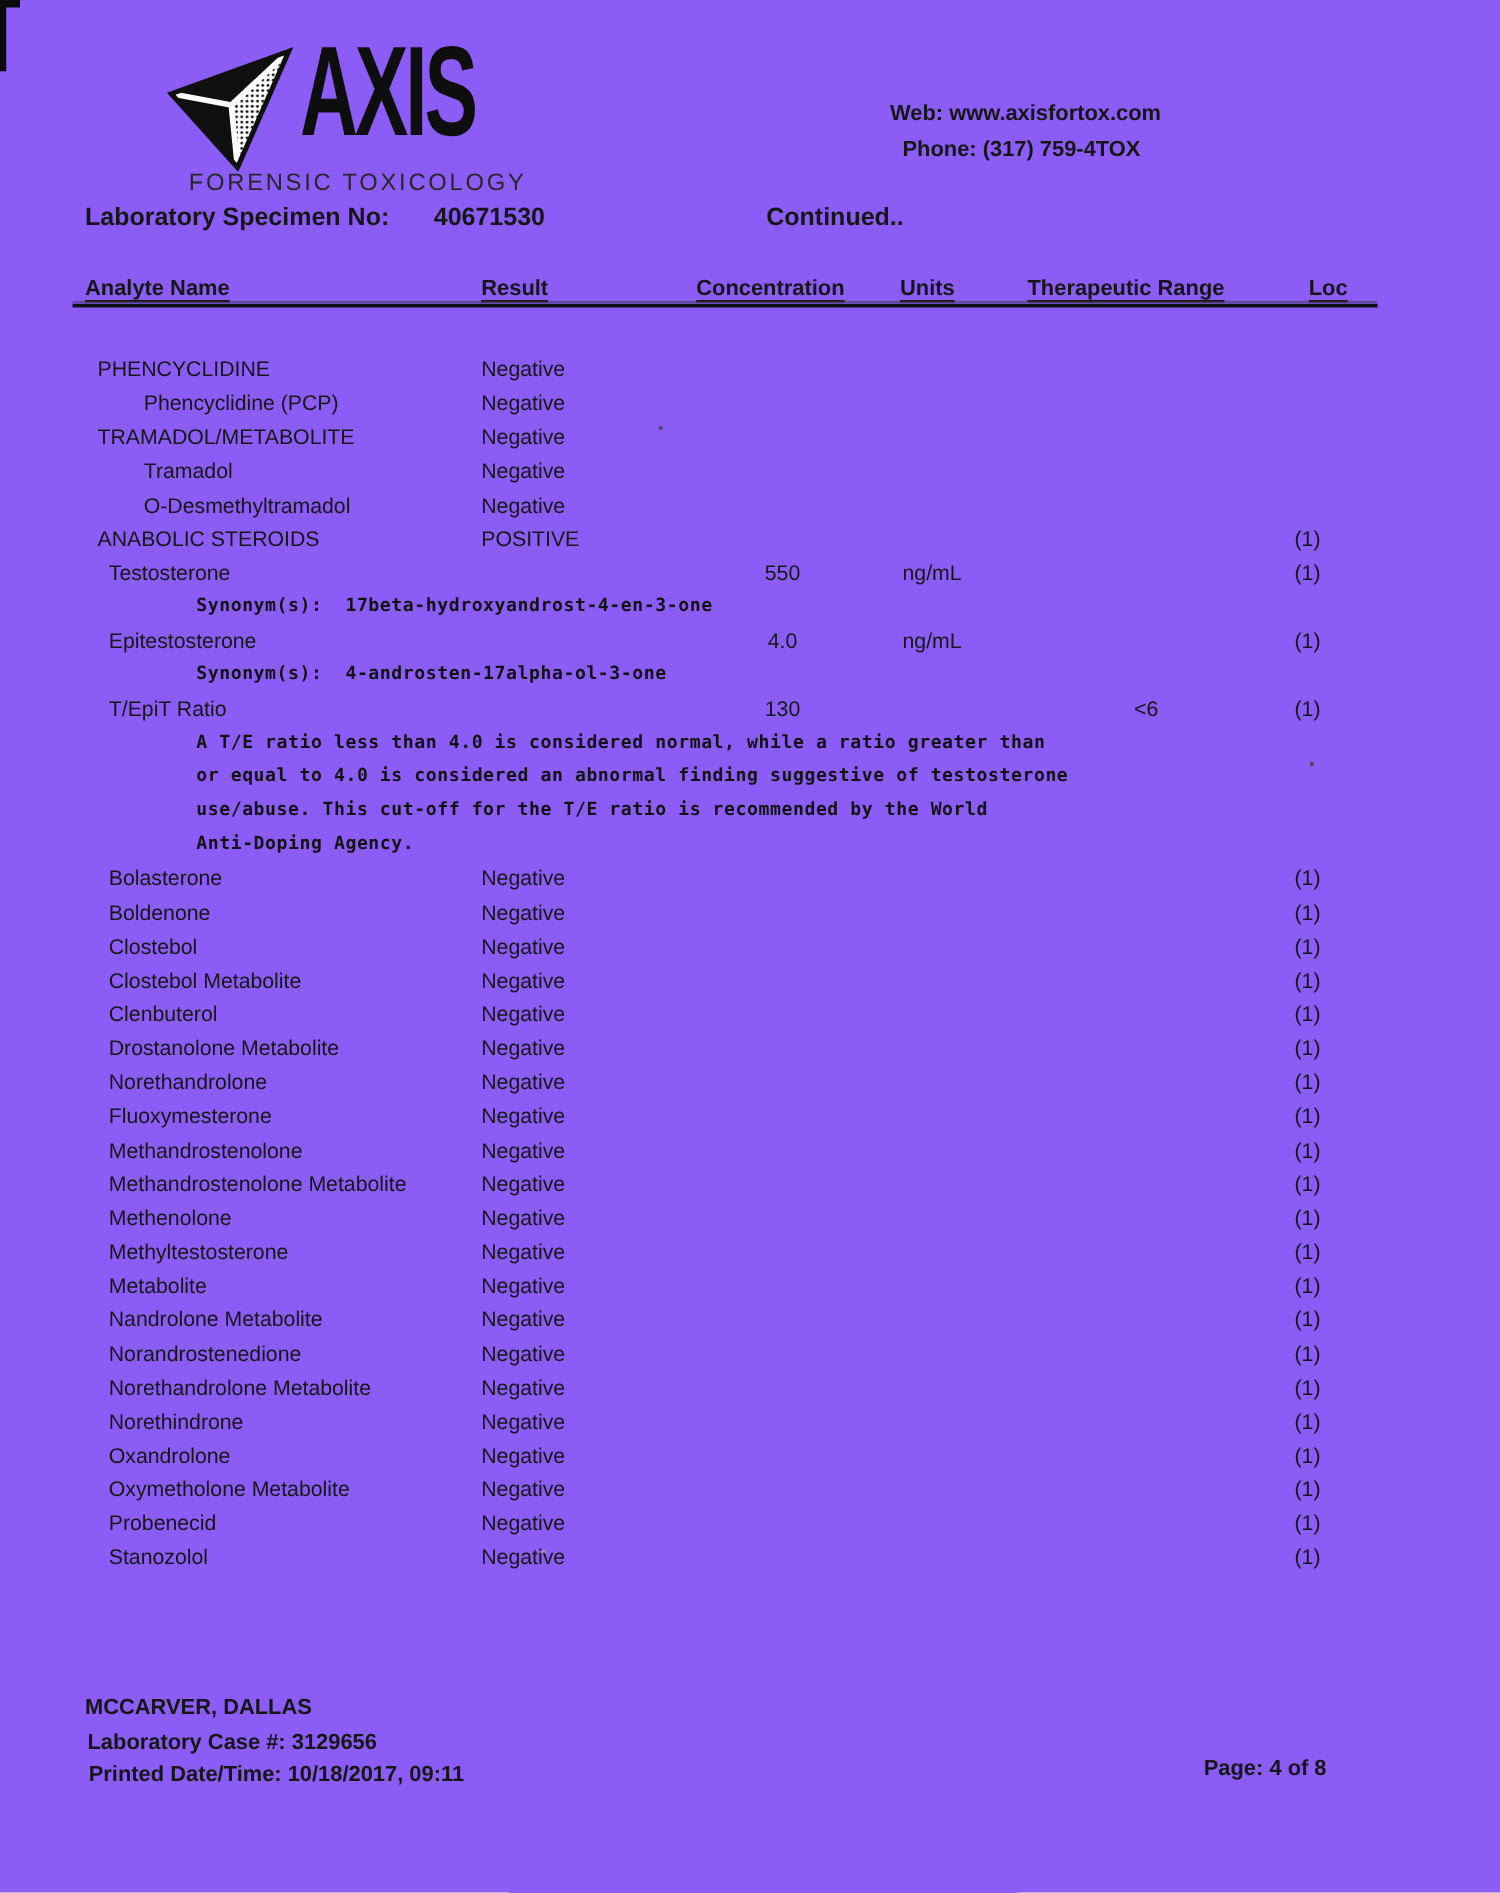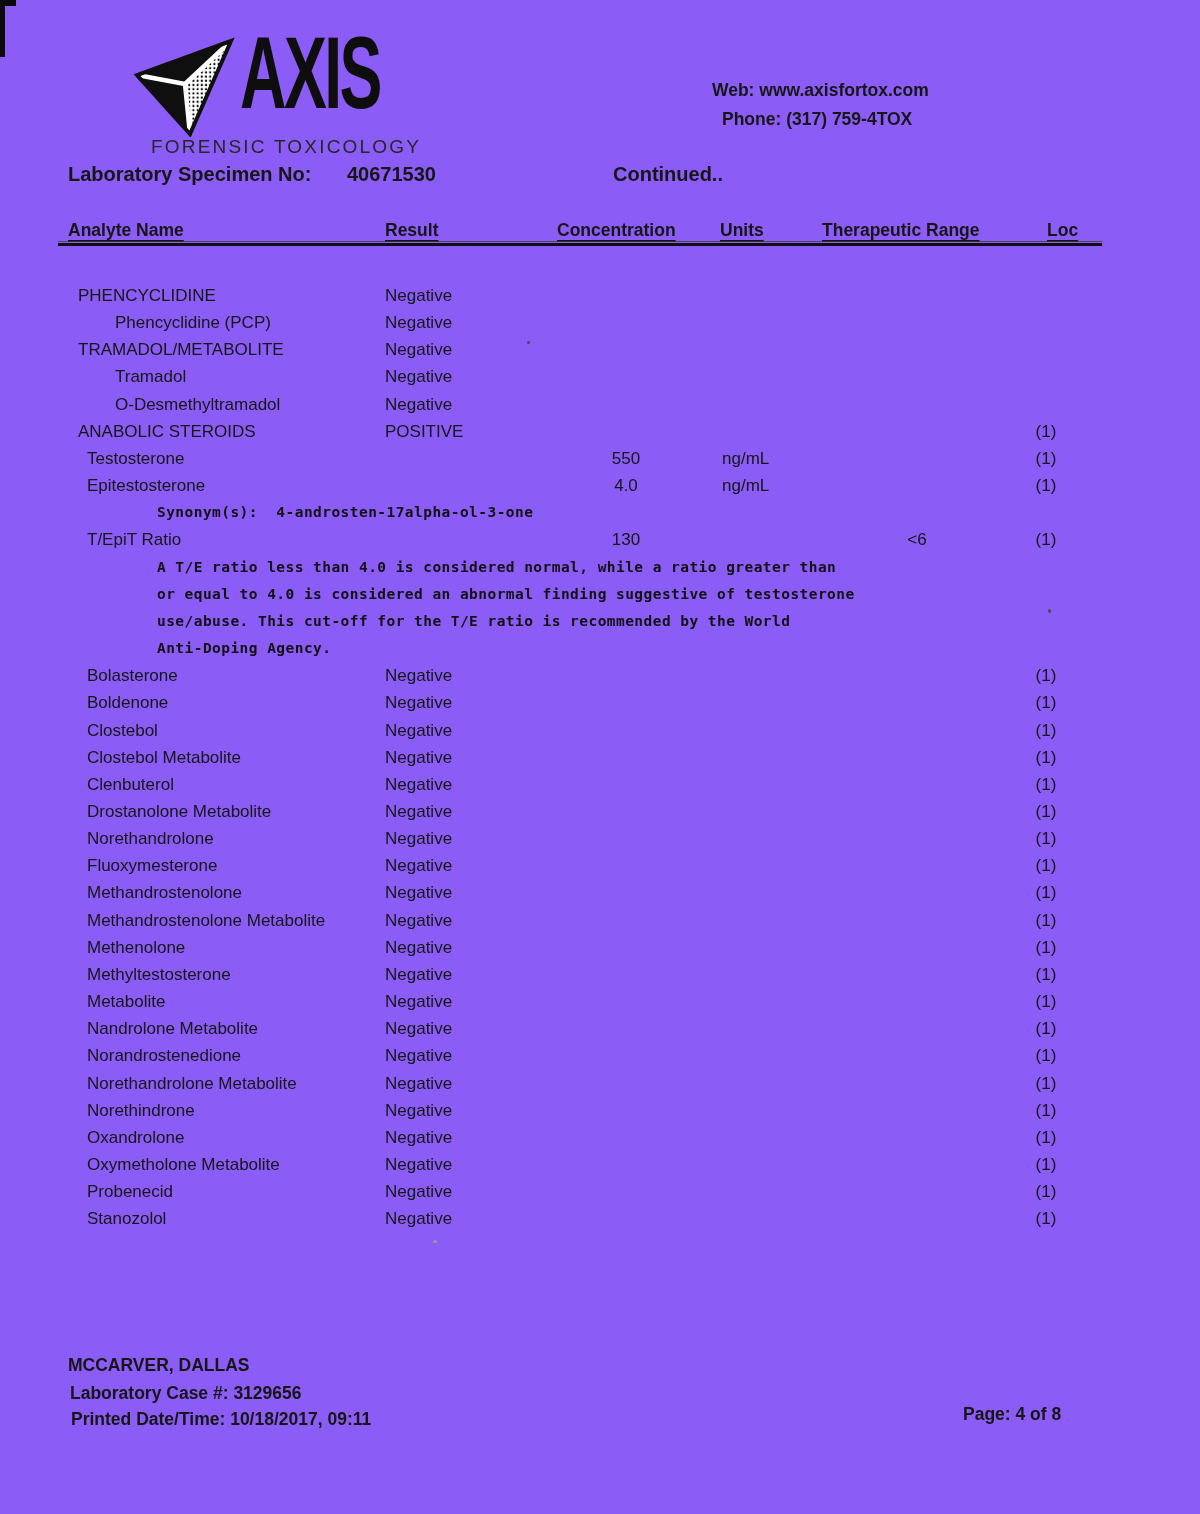--- a/index.html
+++ b/index.html
@@ -162,20 +162,23 @@
         <span class="cell result">POSITIVE</span>
         <span class="cell loc">(1)</span>
       </div>
       <div class="row">
         <span class="cell name ind1">Testosterone</span>
         <span class="cell conc">550</span>
         <span class="cell units">ng/mL</span>
         <span class="cell loc">(1)</span>
       </div>
       <div class="row">
+        <span class="mono">Synonym(s):  17beta-hydroxyandrost-4-en-3-one</span>
+      </div>
+      <div class="row">
         <span class="cell name ind1">Epitestosterone</span>
         <span class="cell conc">4.0</span>
         <span class="cell units">ng/mL</span>
         <span class="cell loc">(1)</span>
       </div>
       <div class="row">
         <span class="mono">Synonym(s):  4-androsten-17alpha-ol-3-one</span>
       </div>
       <div class="row">
         <span class="cell name ind1">T/EpiT Ratio</span>

